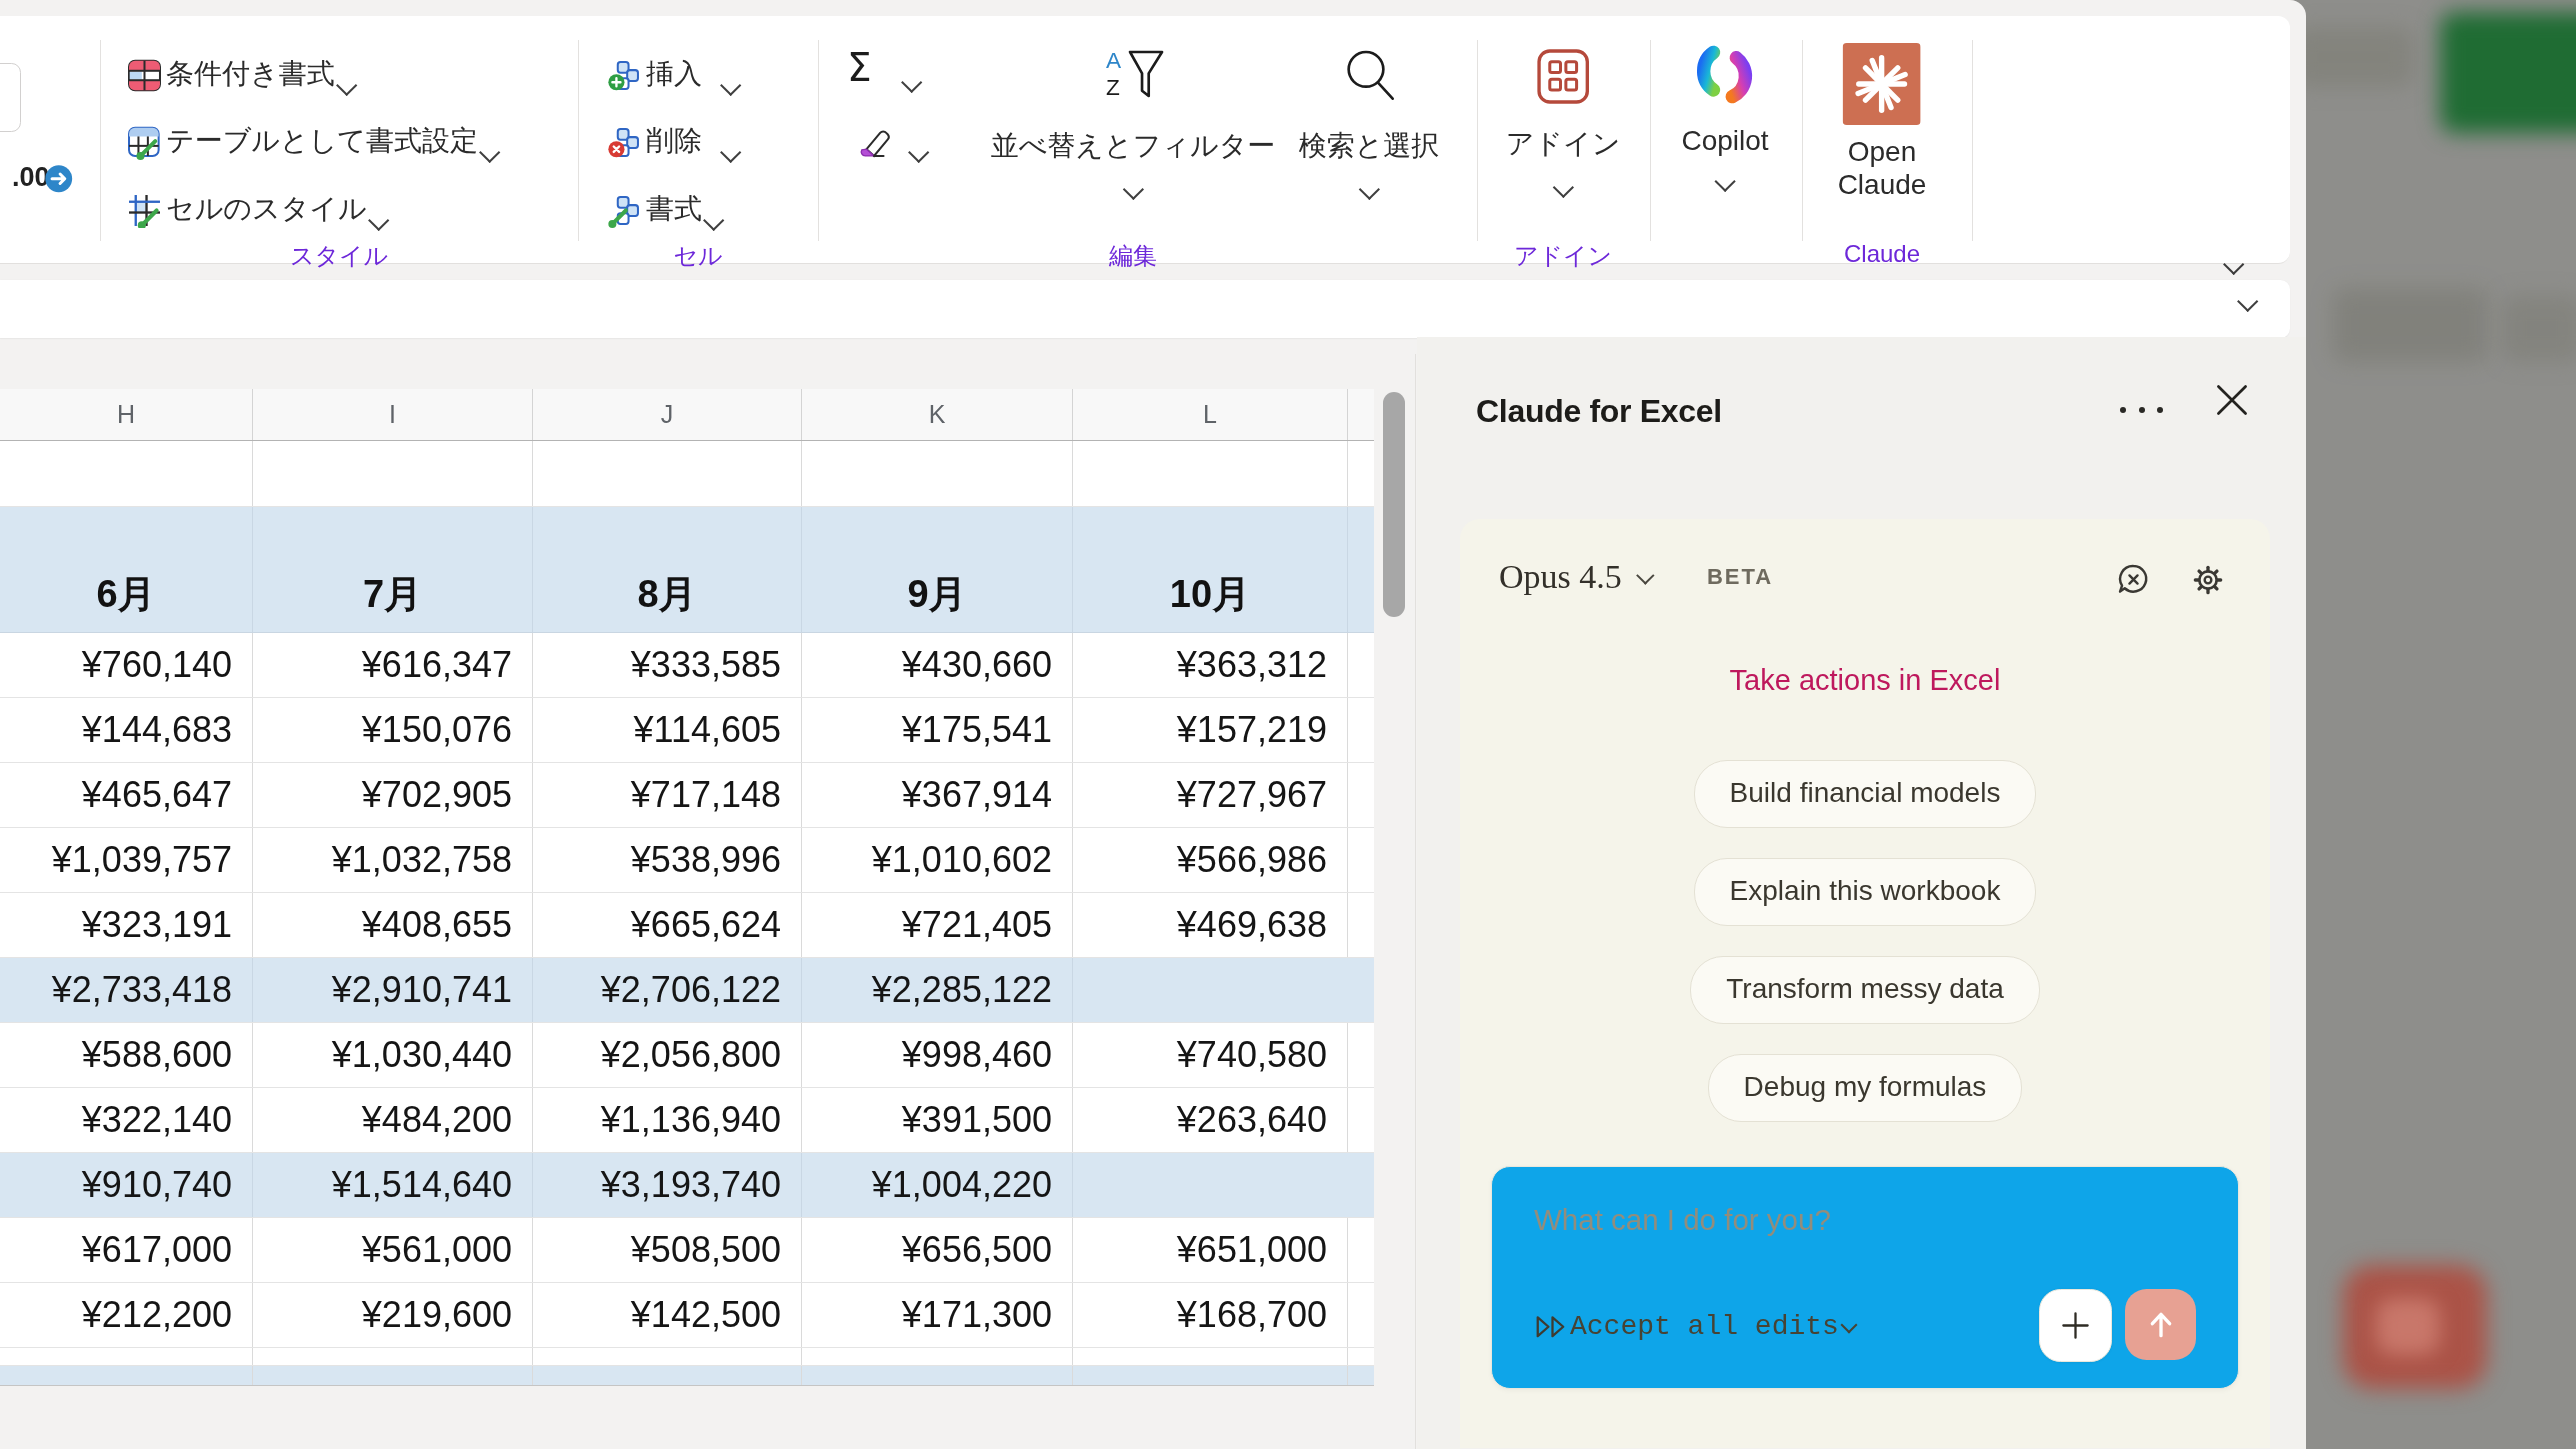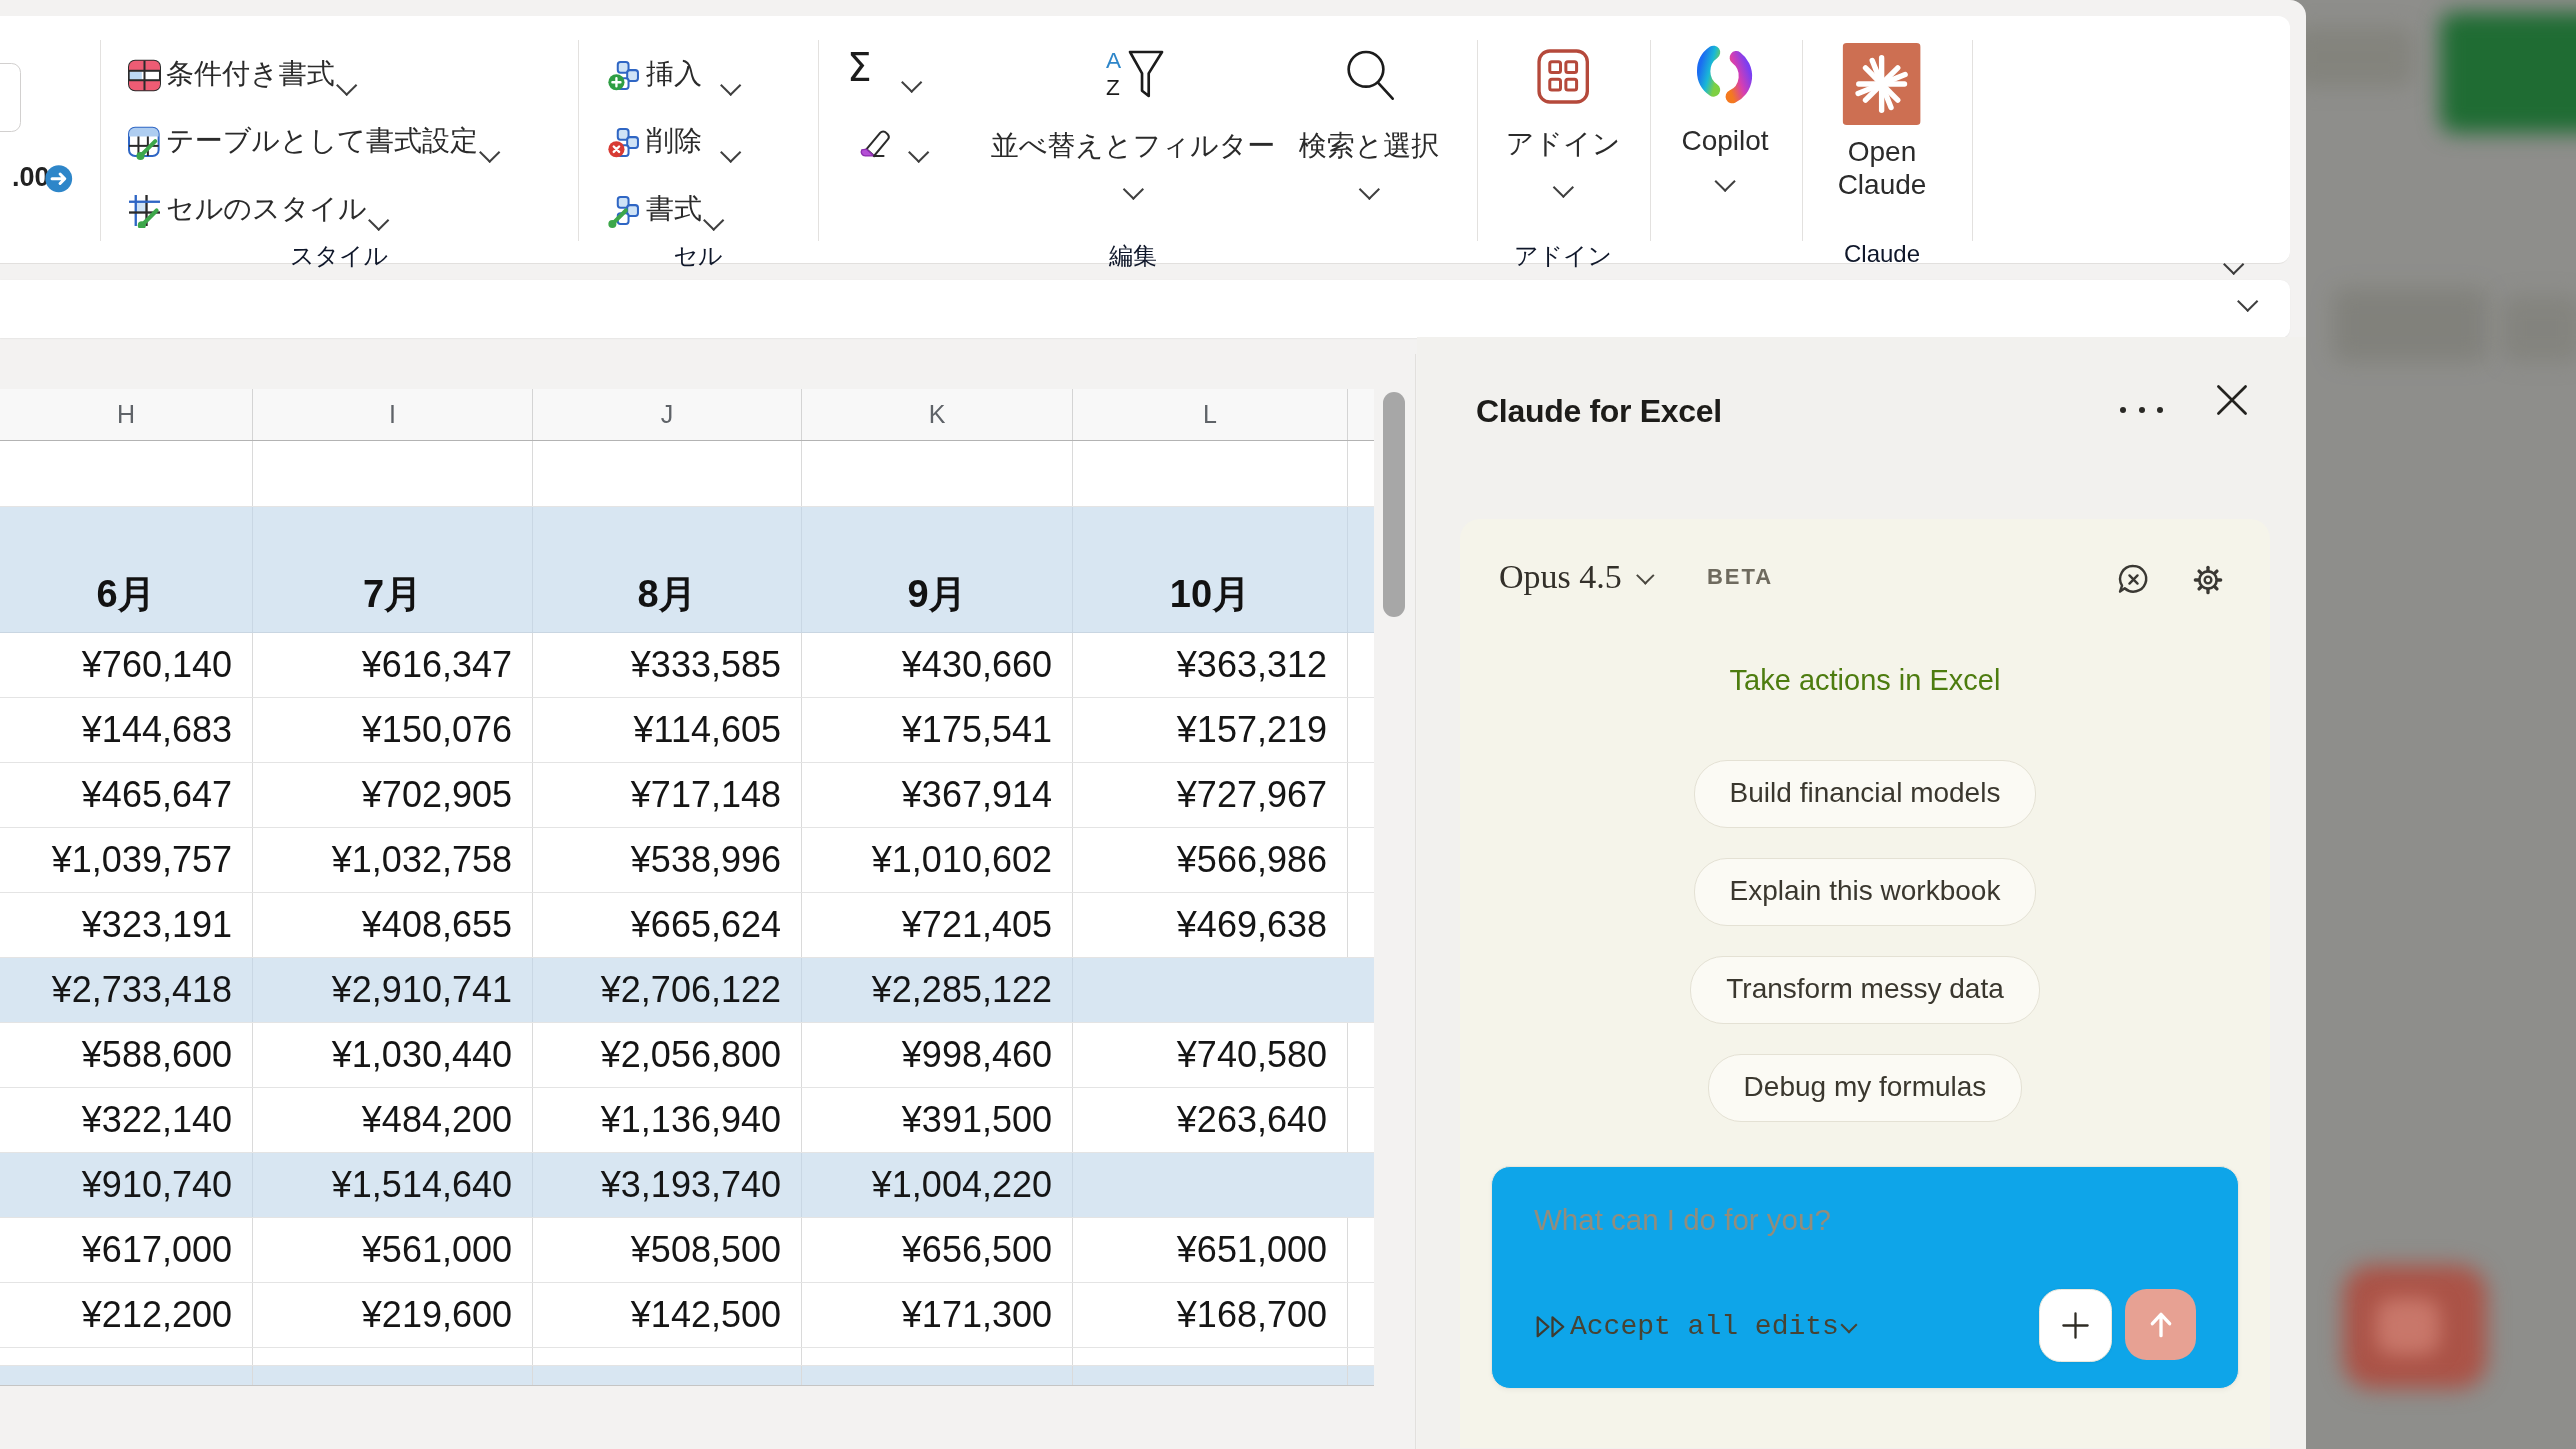--- a/index.html
+++ b/index.html
@@ -20,21 +20,21 @@
 
   
   .window{left:0;top:0;width:2306px;height:1449px;background:#f3f2f1;border-radius:0 16px 16px 0;}
 
   
   .ribbon{left:0;top:16px;width:2290px;height:247px;background:#ffffff;
           border-radius:0 12px 12px 0;border-bottom:1.3px solid #e2e0de;}
   .vsep{position:absolute;top:24px;height:201px;width:1.3px;background:#e3e1df;}
   .ritem{position:absolute;display:flex;align-items:flex-end;gap:4px;height:43px;}
   .rlabel{font-size:28px;color:#2b2b2b;white-space:nowrap;}
-  .rgrouplabel{position:absolute;top:224px;font-size:24px;color:#0f172a;white-space:nowrap;transform:translateX(-50%);}
+  .rgrouplabel{position:absolute;top:224px;font-size:24px;color:#6d28d9;white-space:nowrap;transform:translateX(-50%);}
   .chev{width:13.4px;height:13.4px;border-right:2.3px solid #3f3f3f;border-bottom:2.3px solid #3f3f3f;
         transform:rotate(45deg);margin-top:-5.4px;flex:none;}
   .bigbtn{position:absolute;display:flex;flex-direction:column;align-items:center;transform:translateX(-50%);}
   .bigbtn .rlabel{margin-top:19px;}
   .bigbtn .chev{margin-top:17.4px;}
   .cutbtn{left:-17.4px;top:47px;width:36px;height:67px;background:#fff;border:1.3px solid #d2d0cf;border-radius:9.4px;}
   .collapse-chev{left:2226px;top:213px;}
   .collapse-chev .chev{border-color:#3b3b3b;}
 
   
@@ -74,21 +74,21 @@
 
   .card{position:absolute;left:43px;top:182px;width:810px;height:929px;
         background:#f5f4ea;border-radius:20px 20px 0 0;}
   .model-row{position:absolute;left:39px;top:39px;display:flex;align-items:center;}
   .model-name{font-family:"Liberation Serif",serif;font-size:34px;color:#33302a;}
   .model-chev{width:10.7px;height:10.7px;border-right:2px solid #4a473f;border-bottom:2px solid #4a473f;
               transform:rotate(45deg);margin:-4px 0 0 17.4px;}
   .beta{font-size:22px;font-weight:bold;letter-spacing:2px;color:#6e6a5e;margin-left:55px;}
   .model-icons{position:absolute;right:44px;top:43px;display:flex;gap:39px;}
   .tagline{position:absolute;left:0;top:145px;width:100%;text-align:center;
-           font-size:29px;color:#4d7c0f;}
+           font-size:29px;color:#be185d;}
   .pills{position:absolute;left:0;top:241px;width:100%;display:flex;flex-direction:column;
          align-items:center;gap:30px;}
   .pill{height:66px;line-height:63px;padding:0 35px;border-radius:33px;background:#fbfaf4;
         border:1.3px solid #e4e1d4;font-size:28px;color:#3a372e;font-weight:500;white-space:nowrap;}
 
   .input-card{position:absolute;left:31px;top:647px;width:746px;height:221px;background:#0ea5e9;
               border:1.3px solid #eae7dc;border-radius:19px;box-shadow:0 1.3px 5.4px rgba(0,0,0,.04);}
   .input-field{position:absolute;left:40px;top:28px;width:604px;height:47px;border:none;outline:none;
                background:transparent;font-size:29.5px;color:#46422f;
                font-family:"Liberation Sans",sans-serif;}

